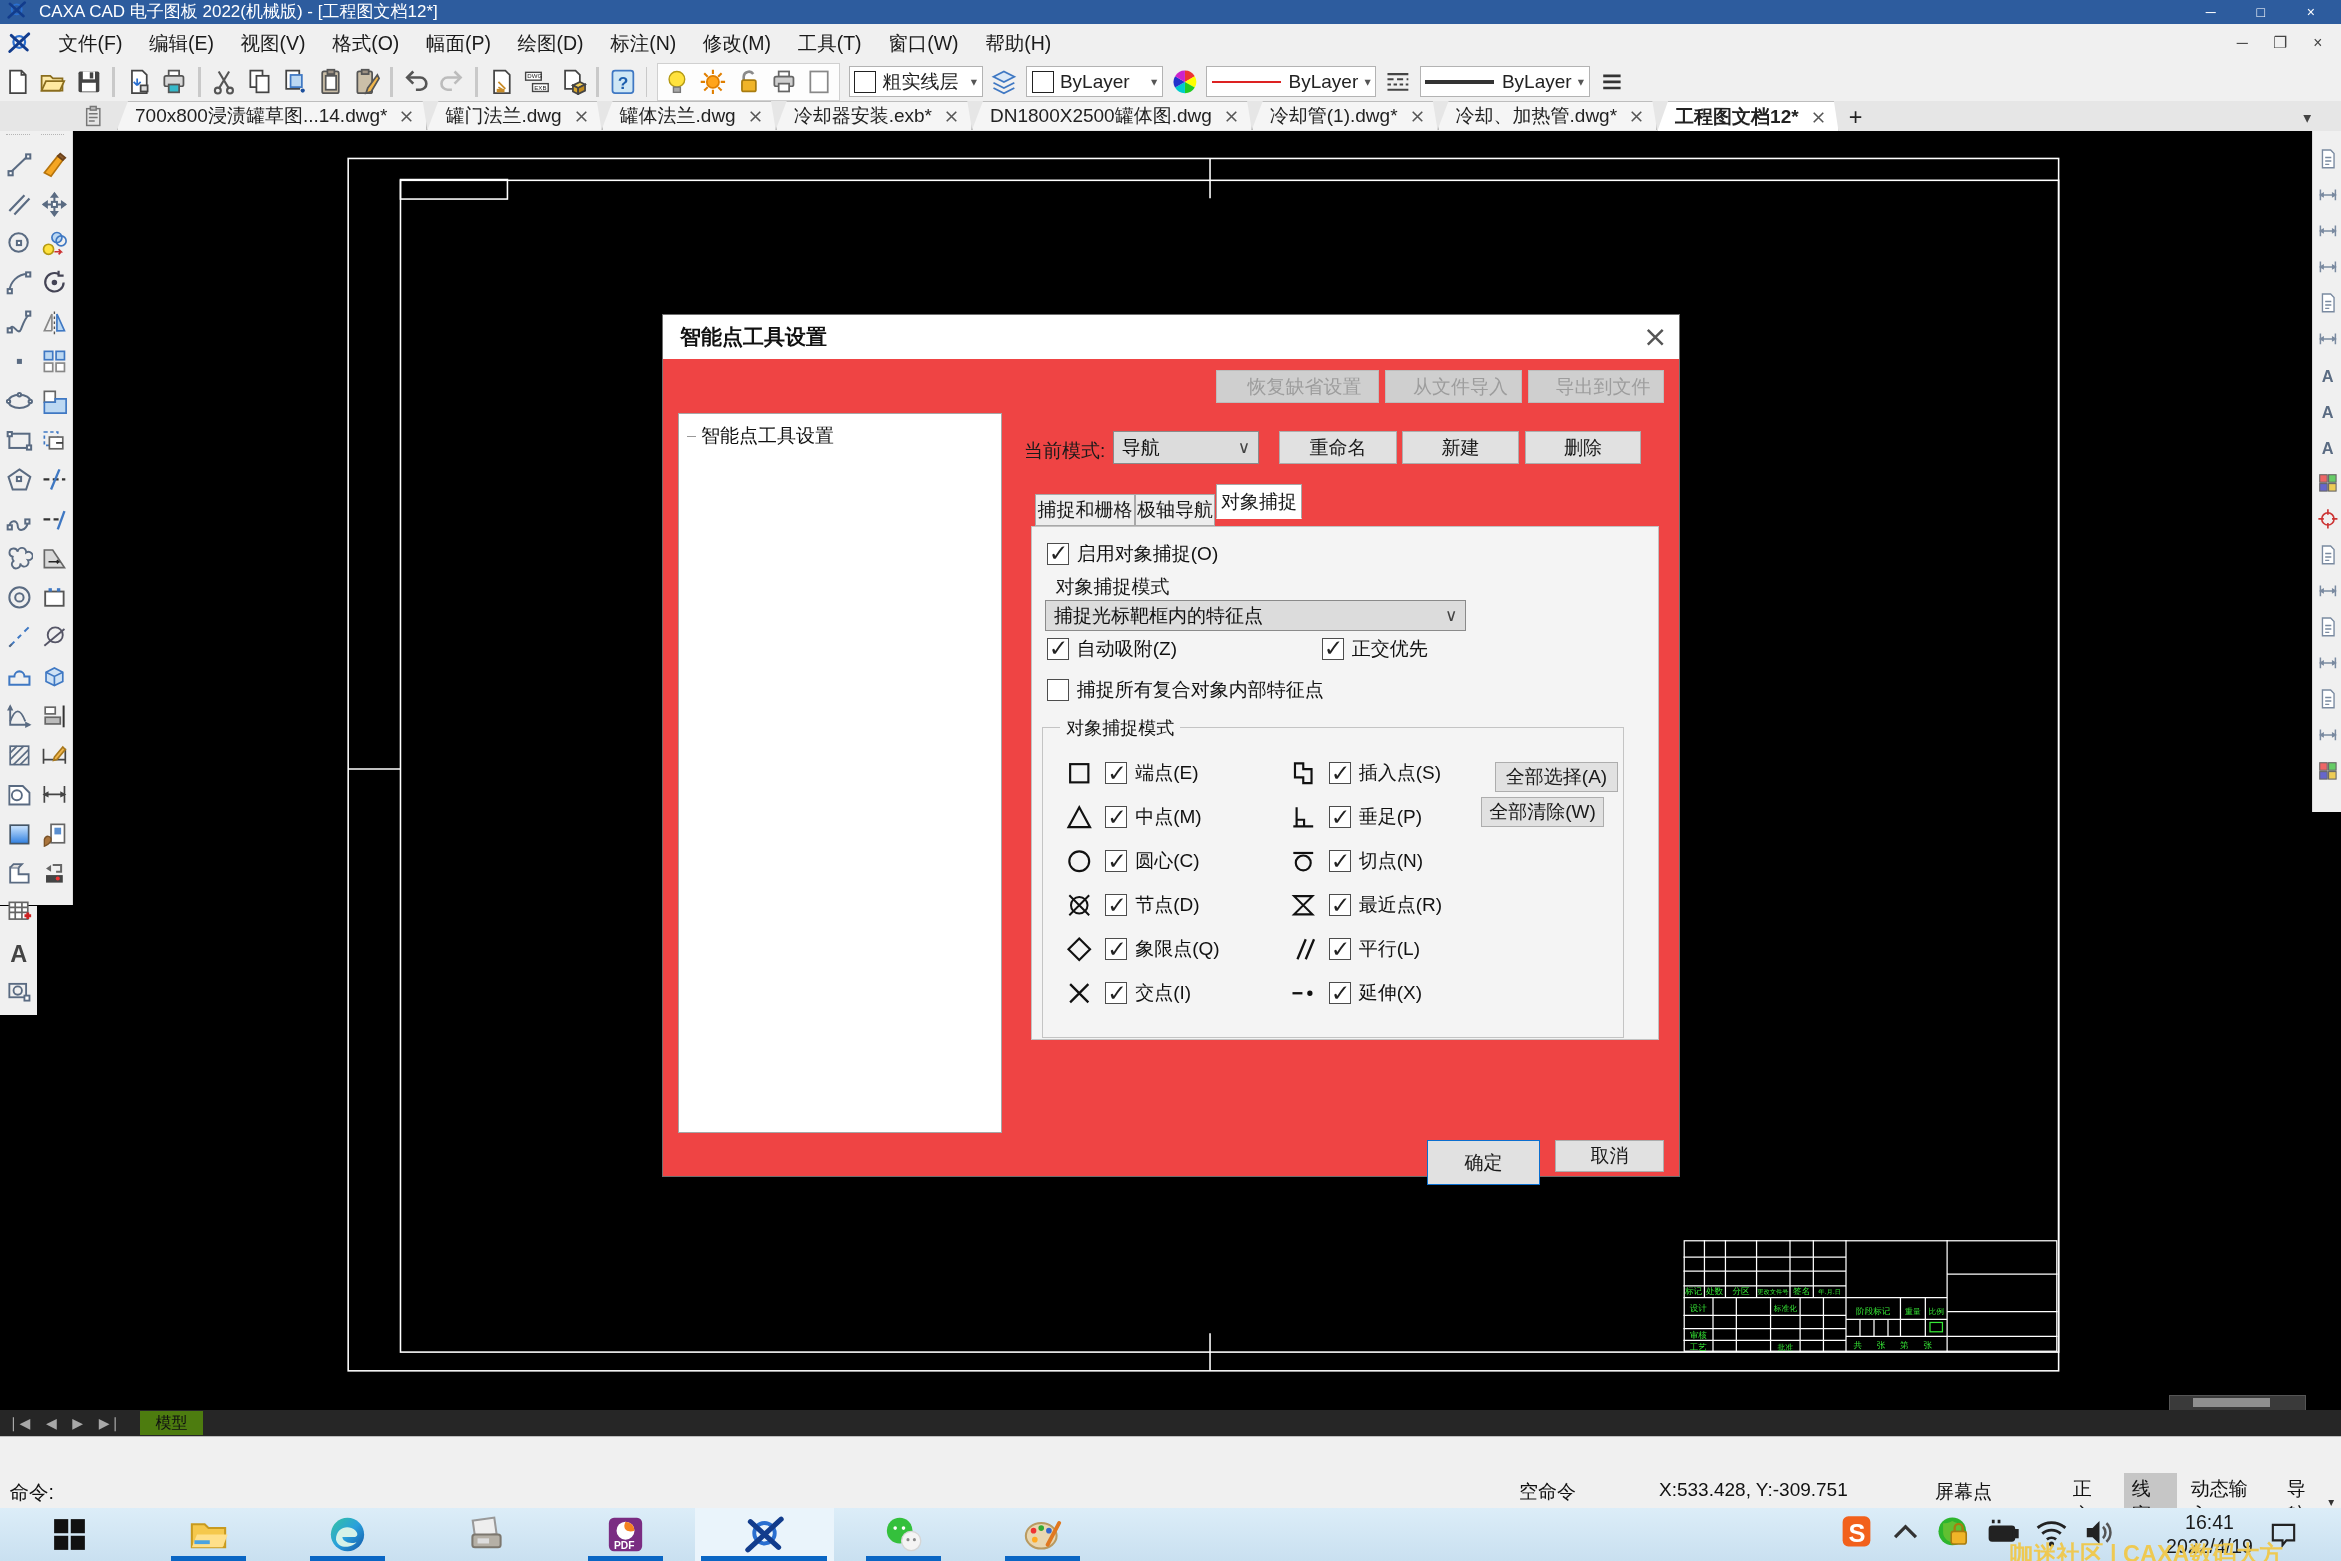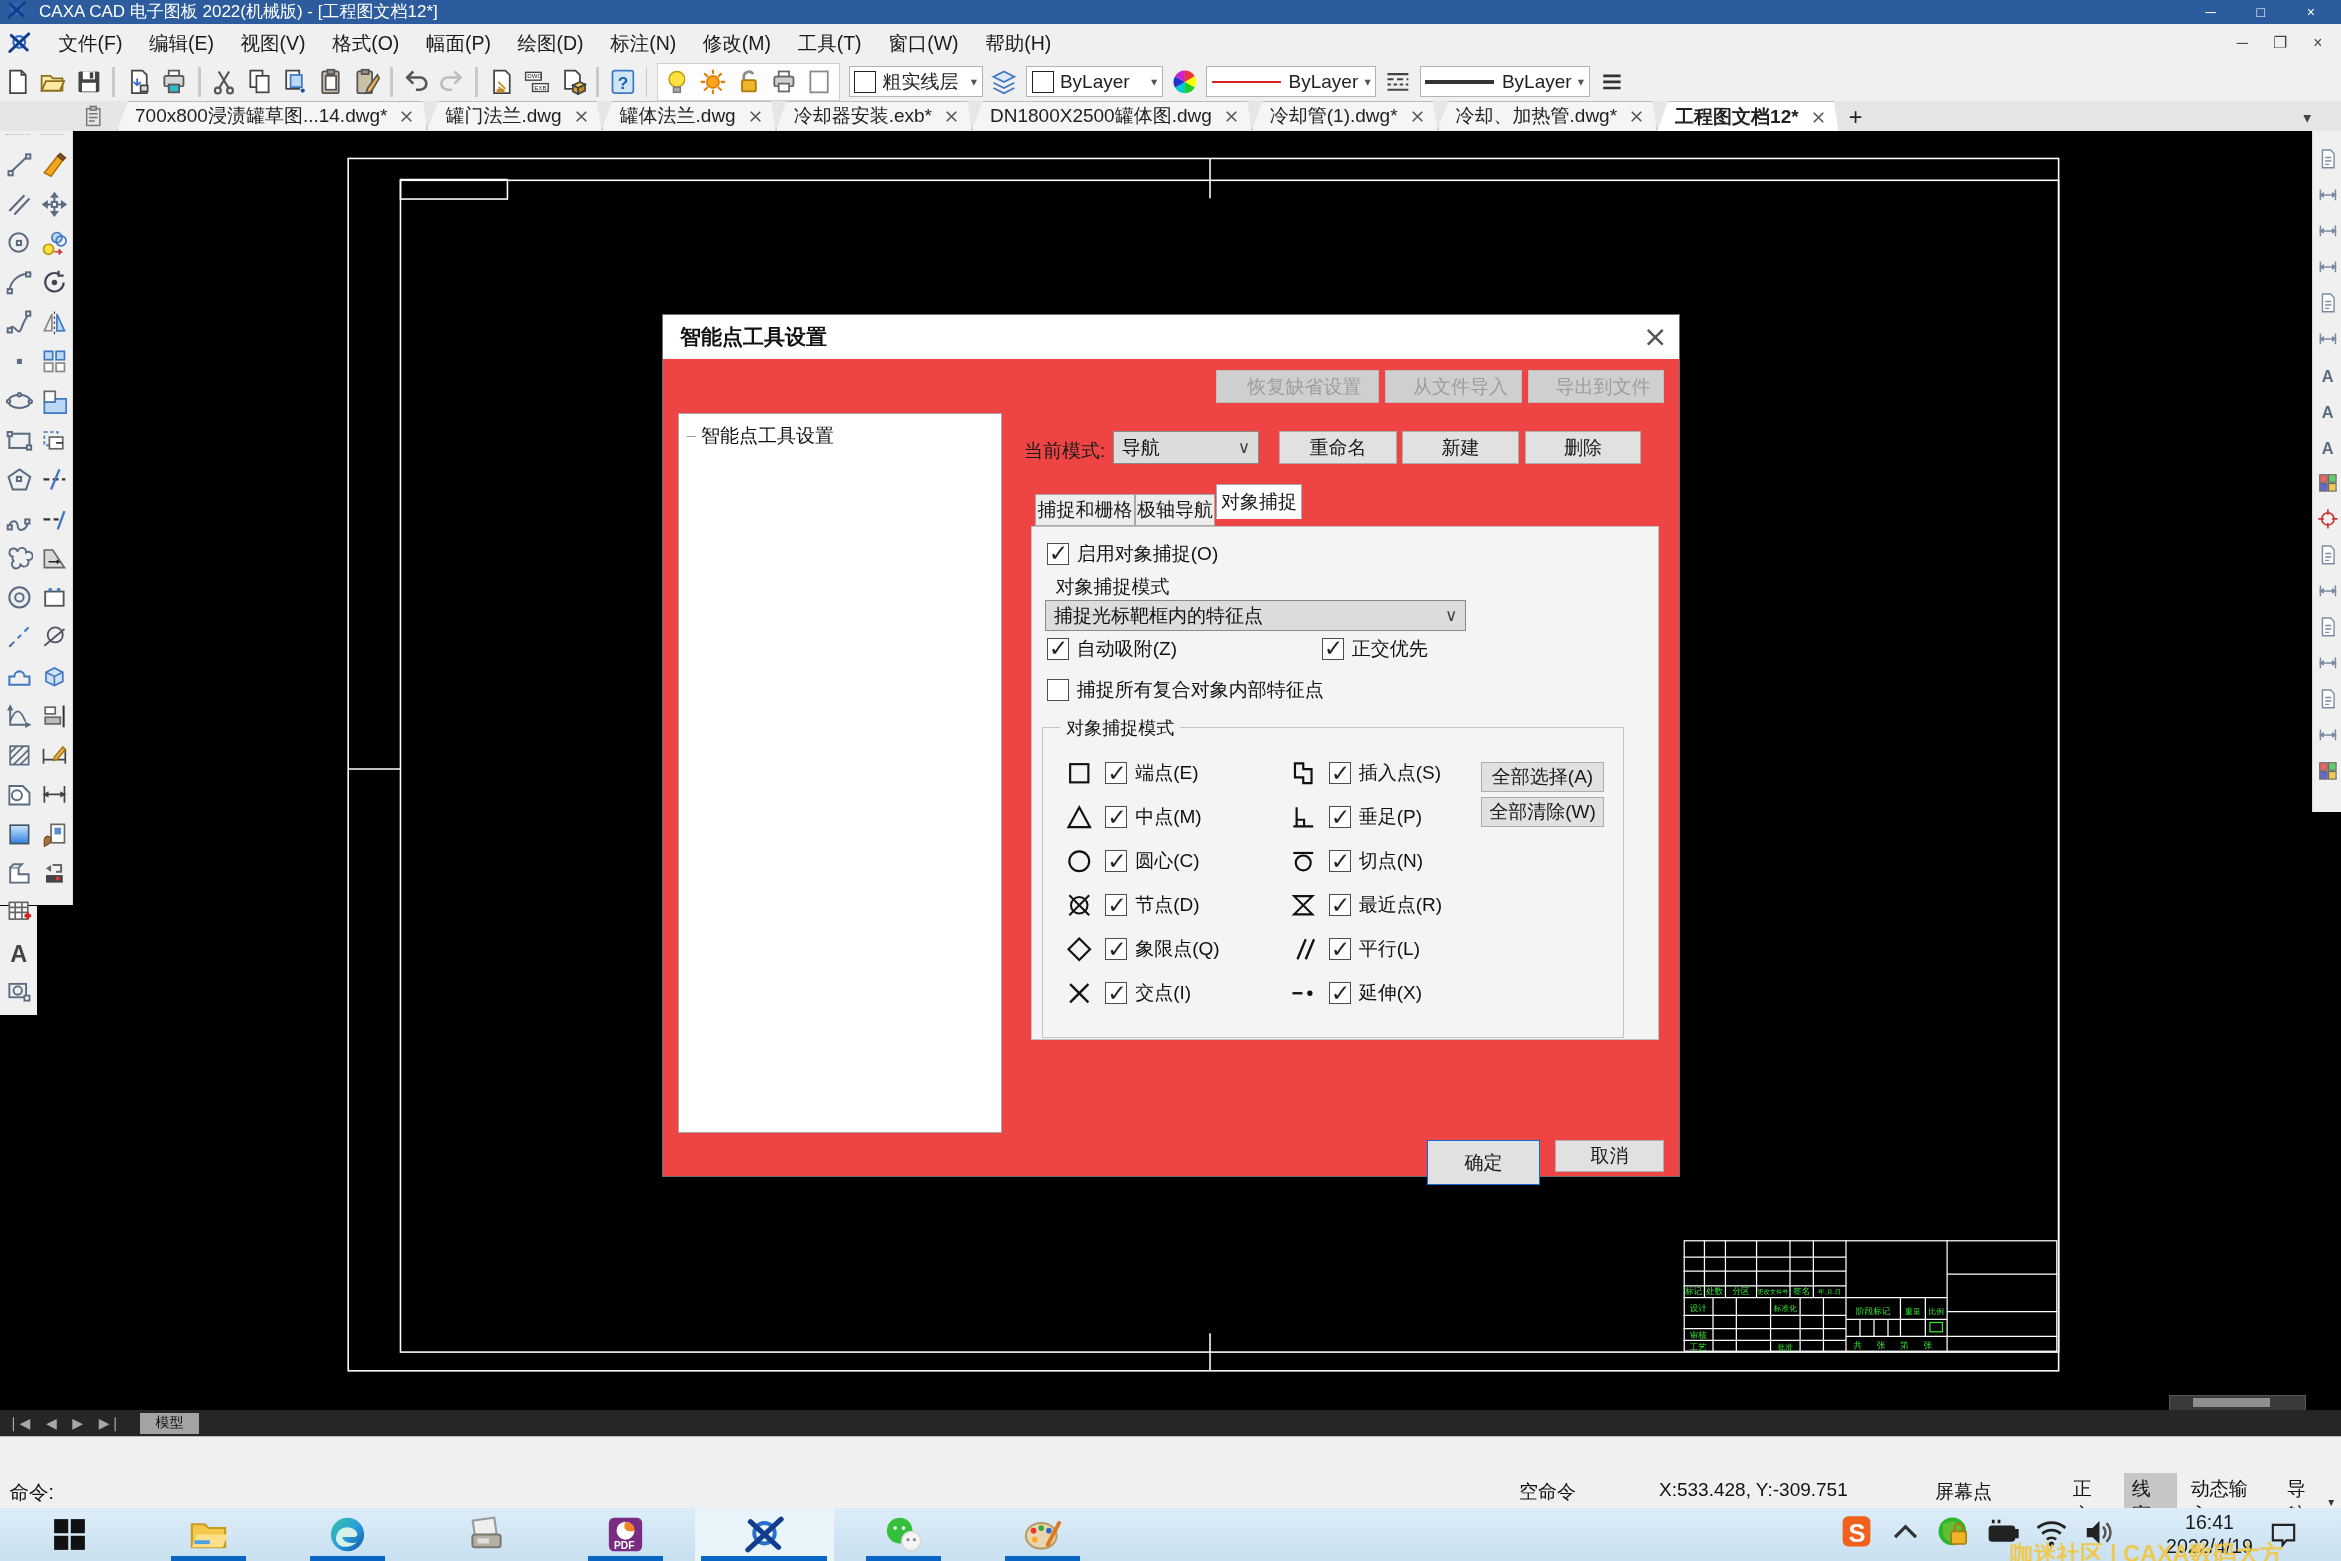--- a/index.html
+++ b/index.html
@@ -87,21 +87,21 @@
   #grouplabel{position:absolute;left:17px;top:-11.7px;background:#f4f4f4;padding:0 6.2px;font-size:18px;color:#111;}
   .snapcol{position:absolute;top:23.4px;display:flex;flex-direction:column;}
   .snaprow{display:flex;align-items:center;height:44px;font-size:19px;}
   .snaprow .sic{width:26.5px;height:26.5px;margin-right:12.5px;flex:none;}
   #dlg-ok{left:764px;top:825px;width:113px;height:45px;border:1.6px solid #0b6fd0;}
   #dlg-cancel{left:892px;top:825px;width:109px;height:32px;}
 
   
   #modelrow{left:0;top:1410px;width:2342px;height:26.5px;background:#262626;display:flex;align-items:center;}
   .mr-arrow{color:#a8a8a8;font-size:14px;margin:0 7.8px;}
-  #modeltab{background:#a3a3a3;color:#111;font-size:14px;padding:1.6px 15.6px;margin-left:11px;}
+  #modeltab{background:#4d7c0f;color:#111;font-size:16px;padding:1.6px 15.6px;margin-left:11px;}
   #cmdbar{left:0;top:1436px;width:2342px;height:72px;background:#f0f0f0;border-top:0.8px solid #bdbdbd;}
   #cmdprompt{position:absolute;left:9.4px;top:1479px;font-size:19.5px;color:#111;}
   .stx{position:absolute;top:1479px;font-size:19px;color:#111;white-space:nowrap;}
   #sttoggles{position:absolute;left:2065px;top:1473px;display:flex;gap:6.2px;align-items:center;}
   .stt{font-size:19px;padding:3.1px 7.8px;color:#111;display:flex;align-items:center;}
   .stt.active{background:#c6c6c6;}
   .stt .car{font-size:11.7px;margin-left:4.7px;color:#333;}
 
   
   #taskbar{left:0;top:1508px;width:2342px;height:53px;background:linear-gradient(#dcedf8,#c9e0f0);}
@@ -1134,21 +1134,21 @@
                   <path d="M3 16h12"></path>
                   <circle cx="24" cy="16" r="1.8" fill="#111"></circle>
                 </svg>
               </span>
               <span class="cb on">
                 <span class="mark">✓</span>
               </span>
               <span>延伸(X)</span>
             </div>
           </div>
-        <div class="dbtn" style="left:438px;top:34px;width:123px;height:30px">全部选择(A)</div>
+        <div class="dbtn" style="left:452px;top:34px;width:123px;height:30px">全部选择(A)</div>
         <div class="dbtn" style="left:438px;top:69px;width:123px;height:30px">全部清除(W)</div>
       </div>
     </div>
 
     <div class="dbtn" id="dlg-ok">确定</div>
     <div class="dbtn" id="dlg-cancel">取消</div>
   </div>
 
   <div id="modelrow" class="abs">
     <span class="mr-arrow">❘◀</span>

